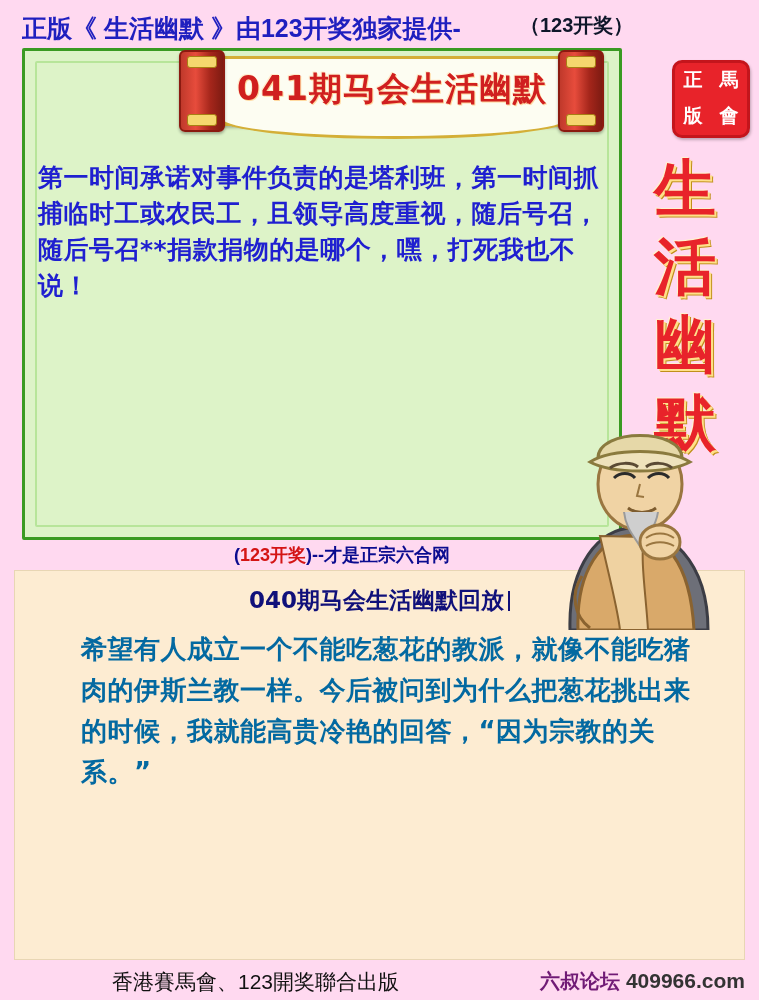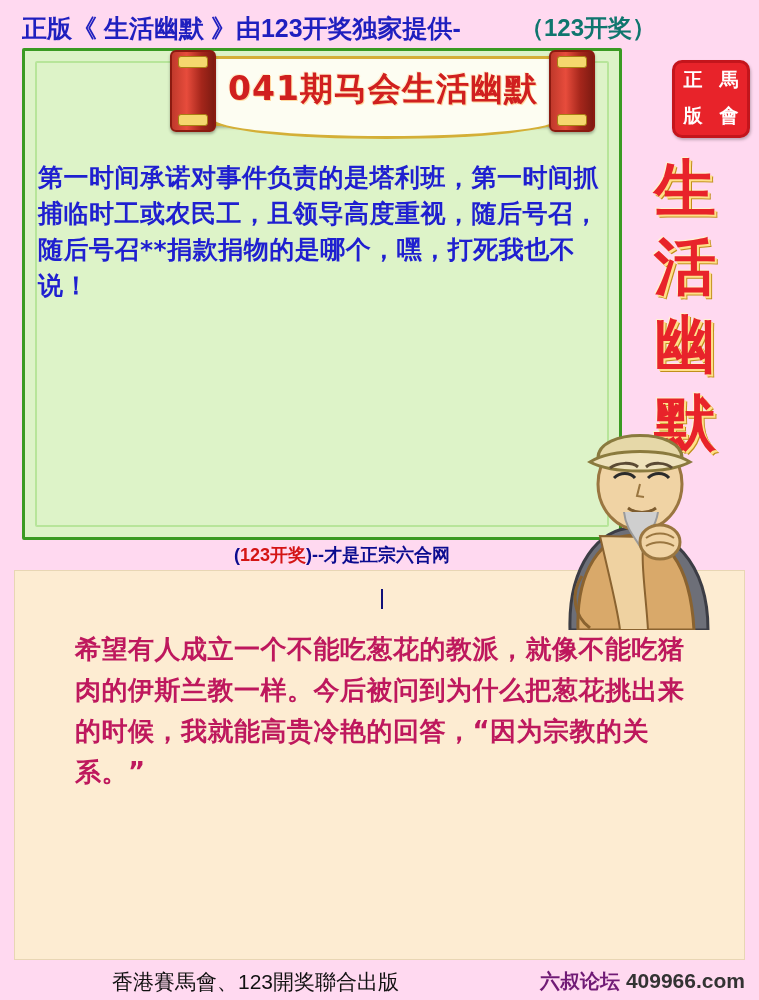--- a/index.html
+++ b/index.html
@@ -30,23 +30,23 @@
     font-size: 25px;
     font-weight: bold;
     color: #1f1fbf;
     letter-spacing: 0px;
     white-space: nowrap;
   }
   .top-header .right-title {
     position: absolute;
     left: 520px;
     top: 4px;
-    font-size: 24px;
-    font-weight: bold;
-    color: #0f766e;
+    font-size: 20px;
+    font-weight: bold;
+    color: #0f172a;
     white-space: nowrap;
   }
 
   
   .green-panel {
     position: absolute;
     left: 22px;
     top: 48px;
     width: 600px;
     height: 492px;
@@ -61,21 +61,21 @@
     top: 10px;
     right: 10px;
     bottom: 10px;
     border: 2px solid #b7e59a;
     border-radius: 2px;
   }
 
   
   .banner {
     position: absolute;
-    left: 170px;
+    left: 179px;
     top: 50px;
     width: 425px;
     height: 85px;
     z-index: 6;
   }
   .banner .scroll-body {
     position: absolute;
     left: 38px;
     top: 6px;
     width: 350px;
@@ -192,27 +192,27 @@
   .beige-title .cursor {
     display: inline-block;
     width: 2px;
     height: 20px;
     background: #10107a;
     vertical-align: -3px;
     margin-left: 4px;
   }
   .beige-body {
     position: absolute;
-    left: 60px;
+    left: 66px;
     top: 58px;
     width: 620px;
     font-size: 26px;
     line-height: 41px;
     font-weight: bold;
-    color: #be185d;
+    color: #0369a1;
     font-family: "DejaVu Sans", serif;
     letter-spacing: 0.5px;
   }
 
   
   .footer-left {
     position: absolute;
     left: 112px;
     top: 968px;
     font-size: 21px;
@@ -363,21 +363,21 @@
     <path d="M84 132 C86 150 96 158 102 170 C106 156 116 148 118 132" fill="#cfcfcf" stroke="#9a9a9a" stroke-width="2"></path>
 
     <ellipse cx="120" cy="162" rx="20" ry="17" fill="#f0d3a4" stroke="#9a7640" stroke-width="3"></ellipse>
     <path d="M106 158 C114 152 126 152 134 158" fill="none" stroke="#9a7640" stroke-width="2"></path>
     <path d="M106 166 C114 161 126 161 134 166" fill="none" stroke="#9a7640" stroke-width="2"></path>
   </svg>
 </div>
 
 <div class="beige-panel">
   <div class="beige-title">
-    <span class="cursor"></span>
+    <span>040期马会生活幽默回放</span><span class="cursor"></span>
   </div>
   <div class="beige-body">希望有人成立一个不能吃葱花的教派，就像不能吃猪肉的伊斯兰教一样。今后被问到为什么把葱花挑出来的时候，我就能高贵冷艳的回答，“因为宗教的关系。”</div>
 </div>
 
 <div class="footer-left">香港賽馬會、123開奖聯合出版</div>
 <div class="footer-right">
   <span class="small">六叔论坛</span><span>409966.com</span>
 </div>
 
 </body></html>

